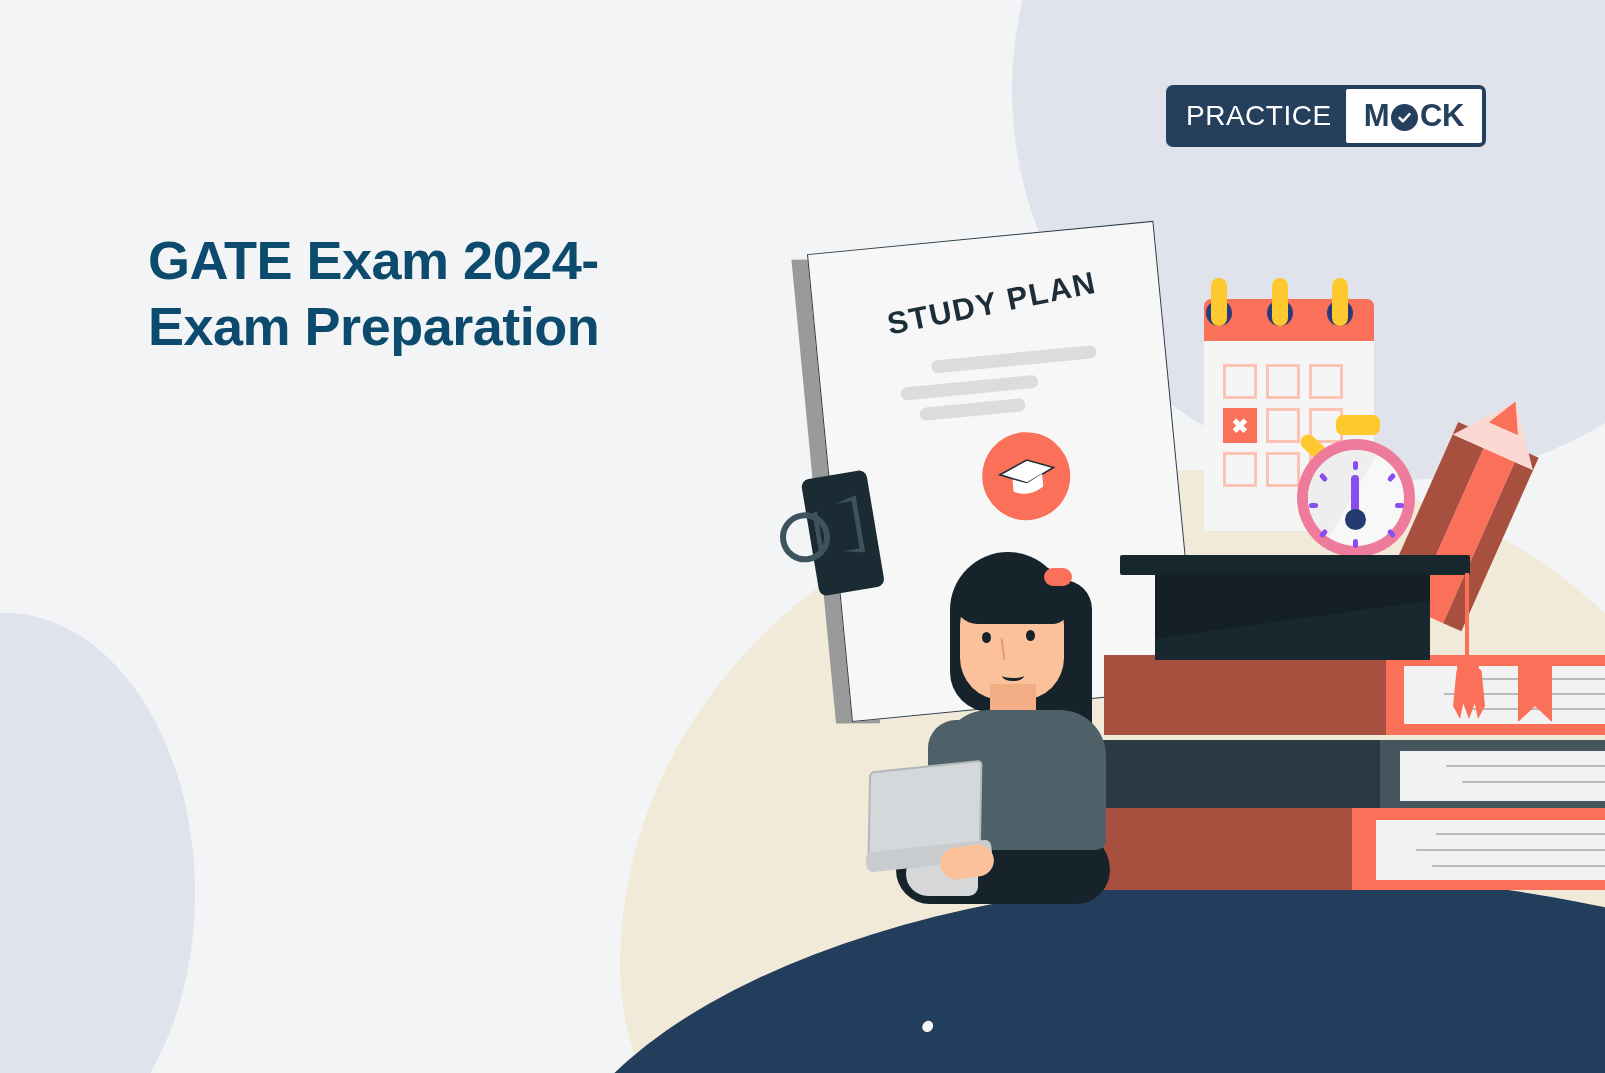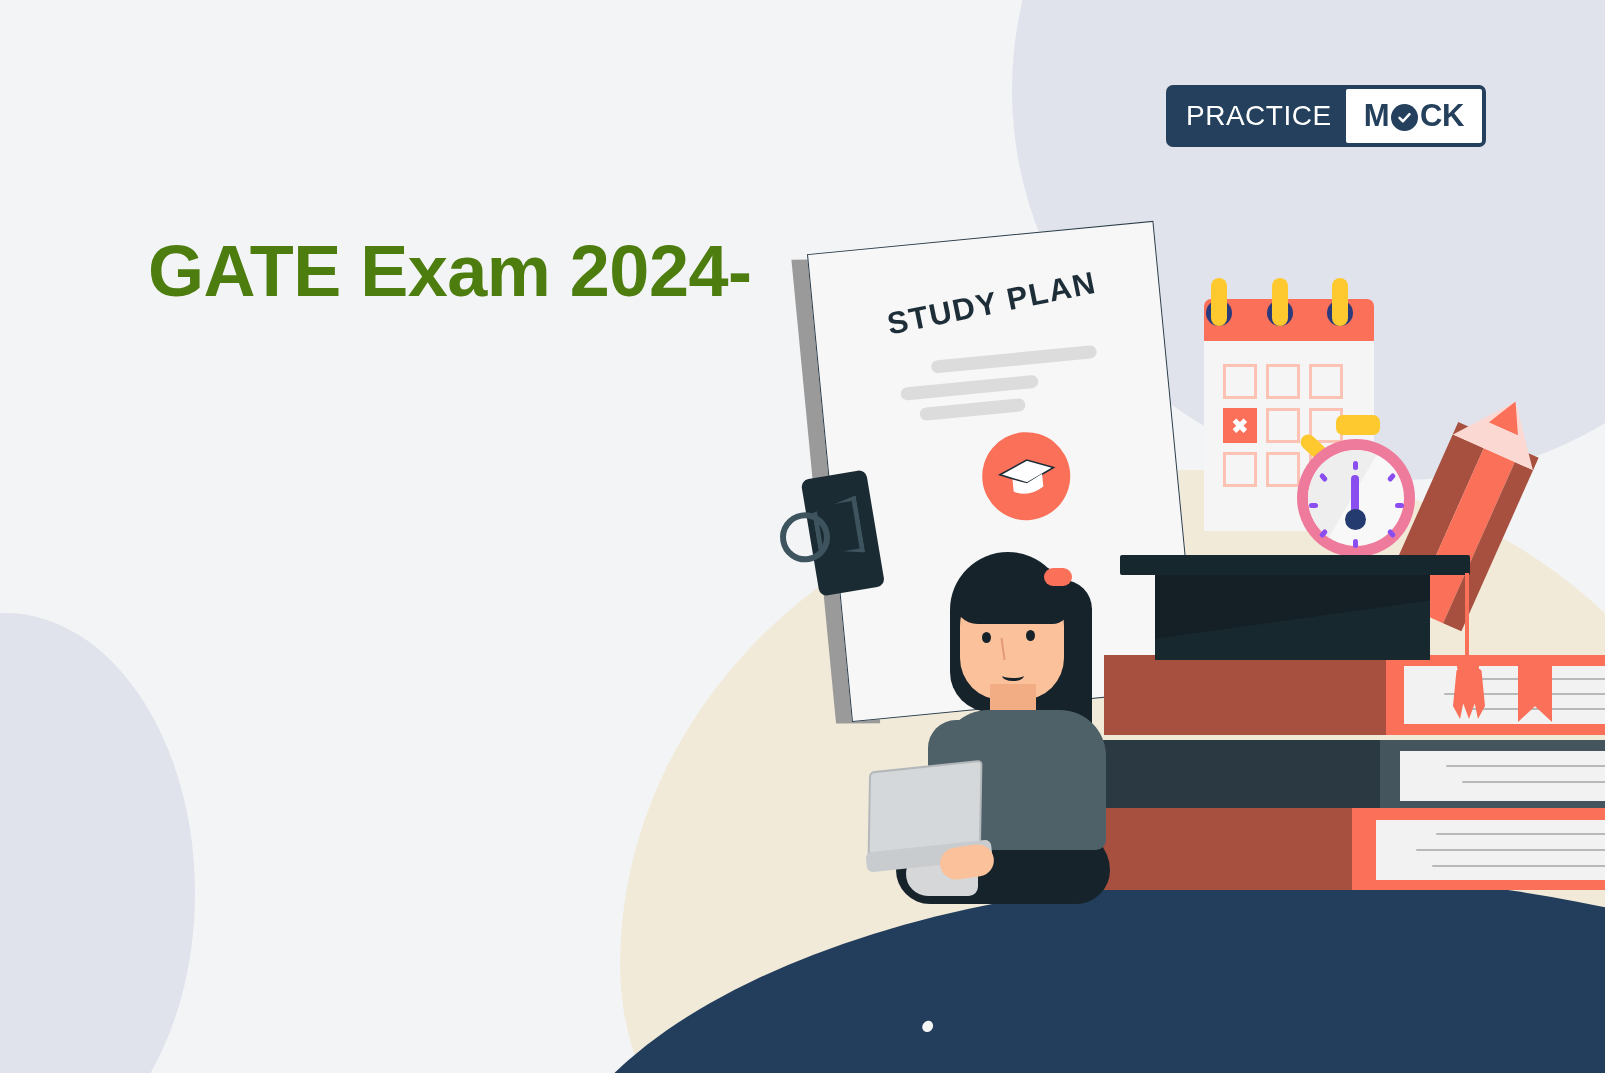--- a/index.html
+++ b/index.html
@@ -85,22 +85,22 @@
     margin:0 1px;
     position:relative; top:1px;
   }
   .logo-check svg { width:15px; height:15px; }
 
   
   .headline {
     position:absolute;
     left:148px; top:228px;
     width:740px;
-    color:#4d7c0f;
-    font-size:72px;
+    color:#0c4a6e;
+    font-size:54px;
     font-weight:bold;
     line-height:1.22;
     letter-spacing:-0.5px;
     z-index:30;
   }
   .headline .ln { display:block; white-space:nowrap; }
 
   
   .illus { position:absolute; left:0; top:0; width:1605px; height:1073px; z-index:20; }
 
@@ -420,20 +420,21 @@
         <div class="laptop-dot"></div>
       </div>
       <div class="laptop-base"></div>
       <div class="g-hand"></div>
     </div>
 
   </div>
 
   <div class="headline">
     <span class="ln">GATE Exam 2024-</span>
+    <span class="ln">Exam Preparation</span>
   </div>
 
   <div class="logo">
     <div class="logo-left">PRACTICE</div>
     <div class="logo-right">
       <span>M</span>
       <span class="logo-check">
         <svg viewBox="0 0 24 24">
           <path d="M4 12.5 L9.5 18 L20 6.5" fill="none" stroke="#ffffff" stroke-width="4" stroke-linecap="round" stroke-linejoin="round"></path>
         </svg>

